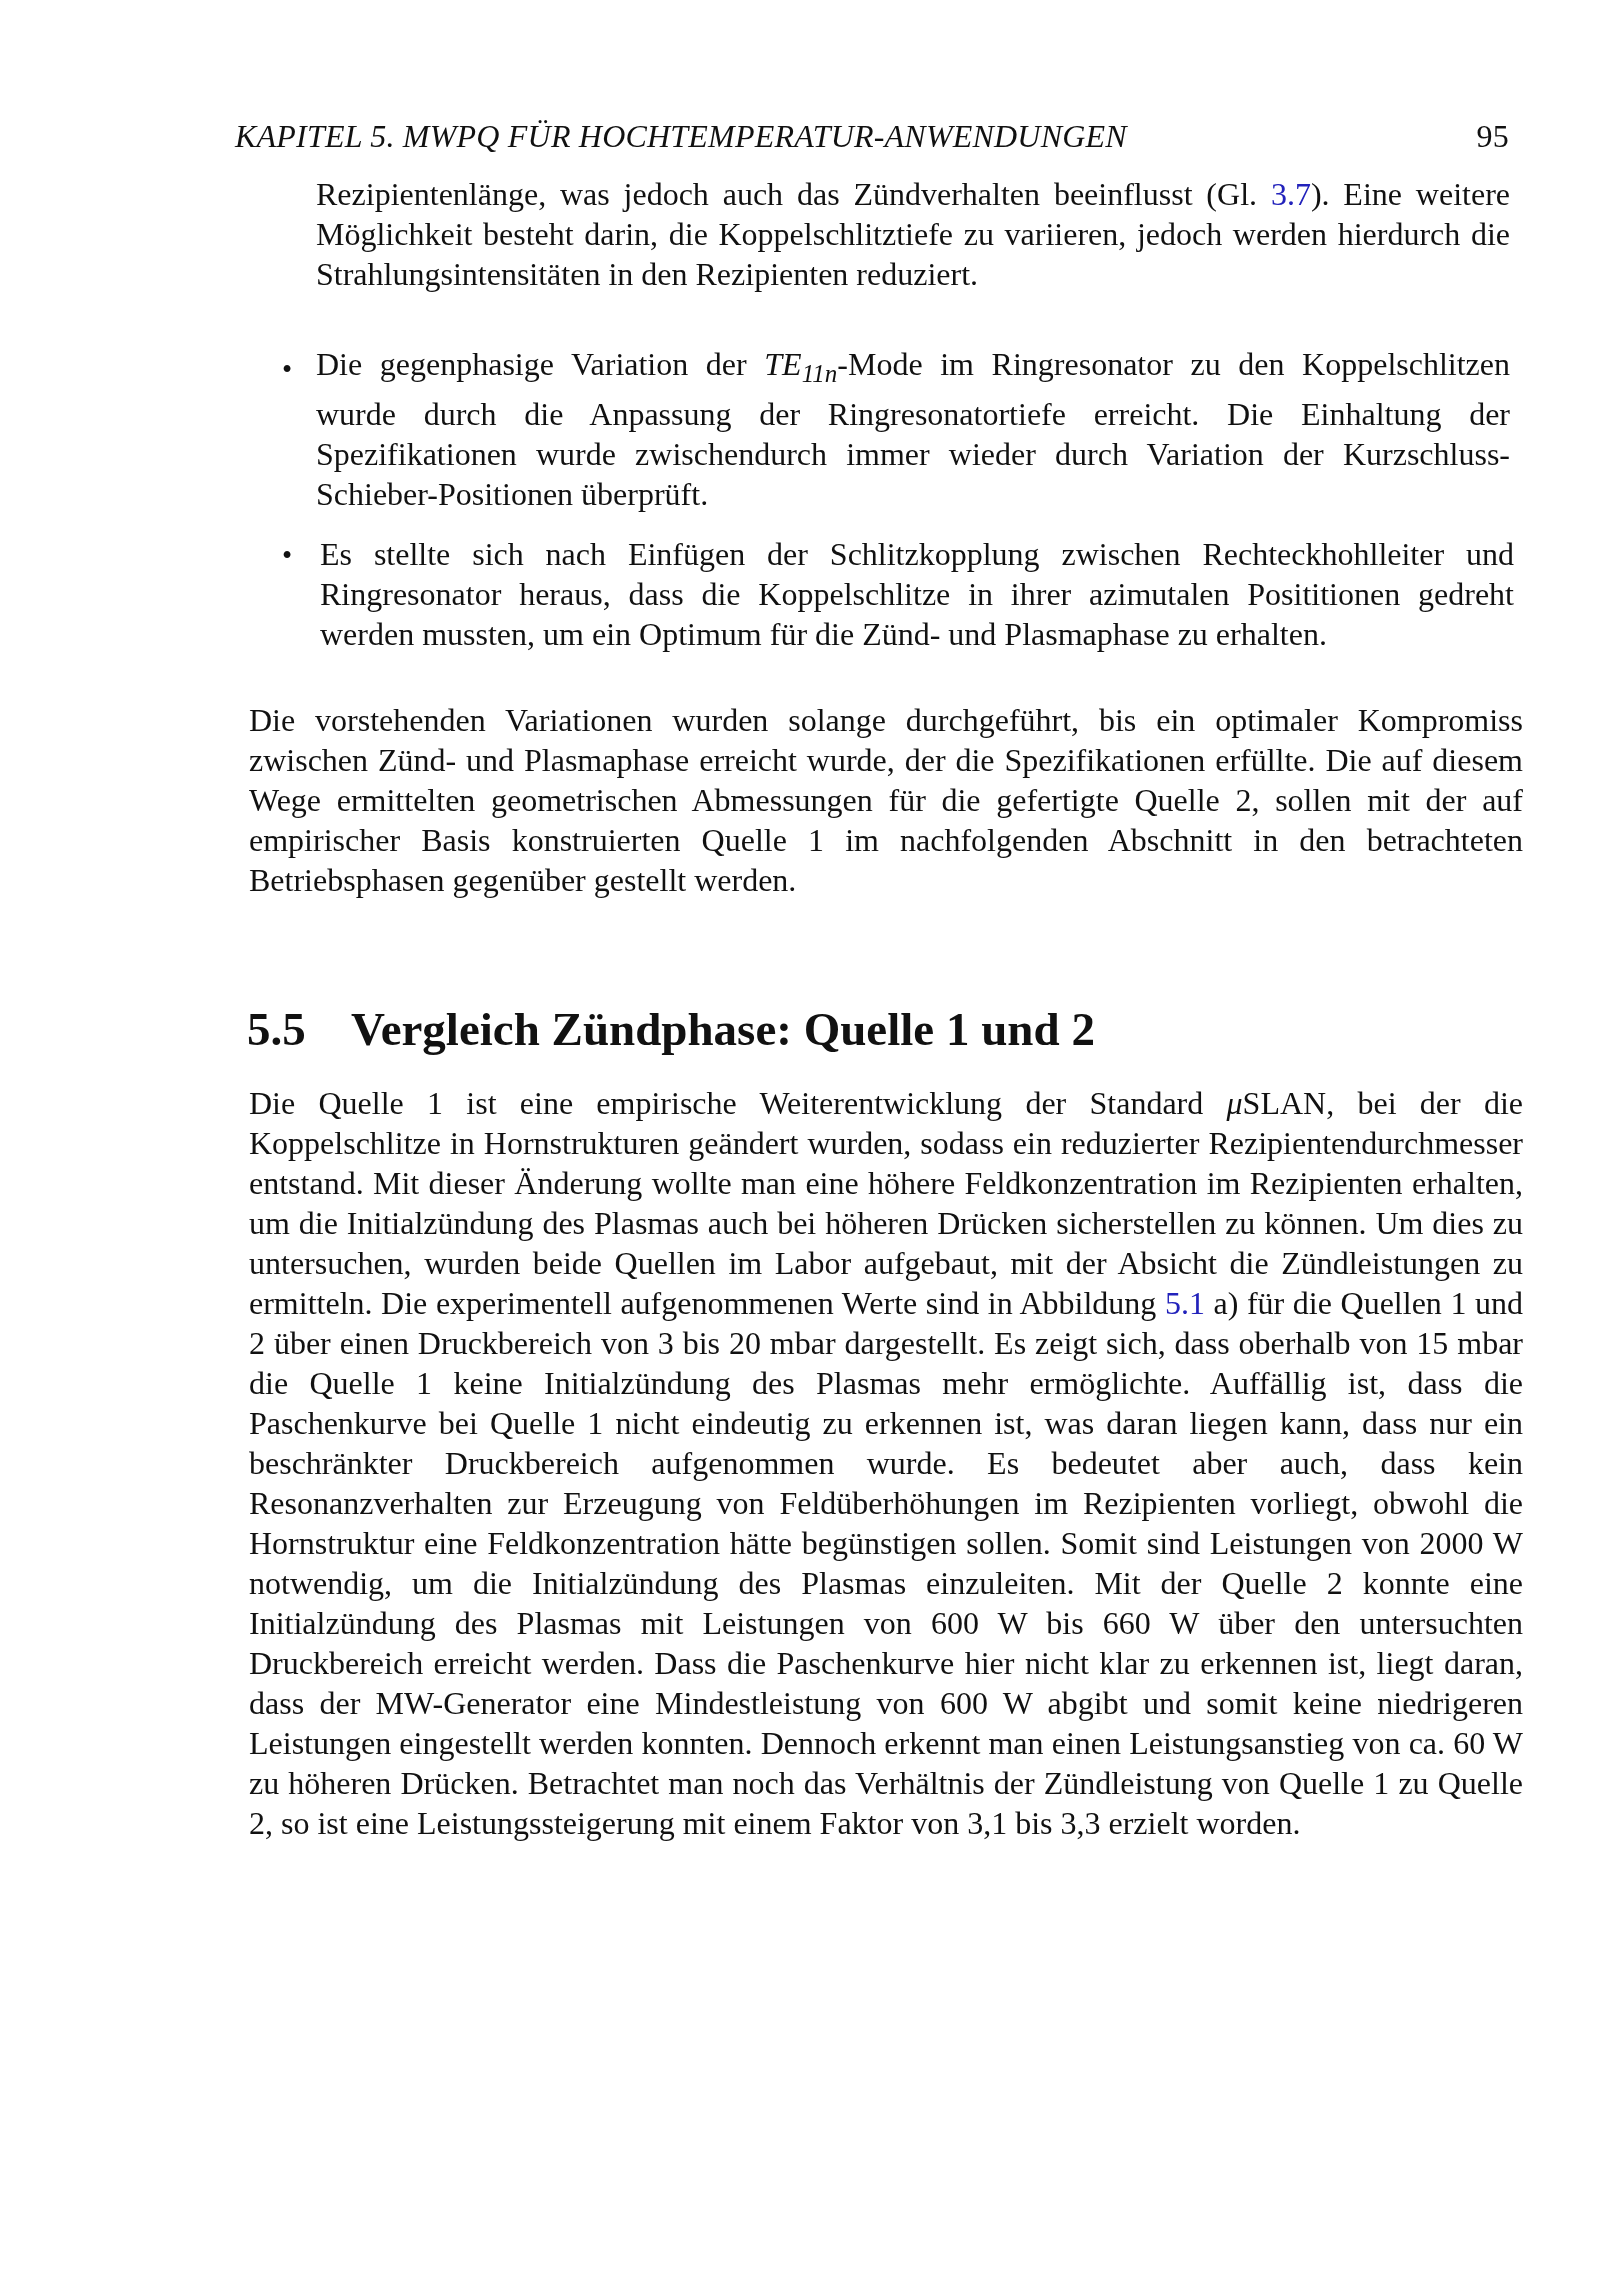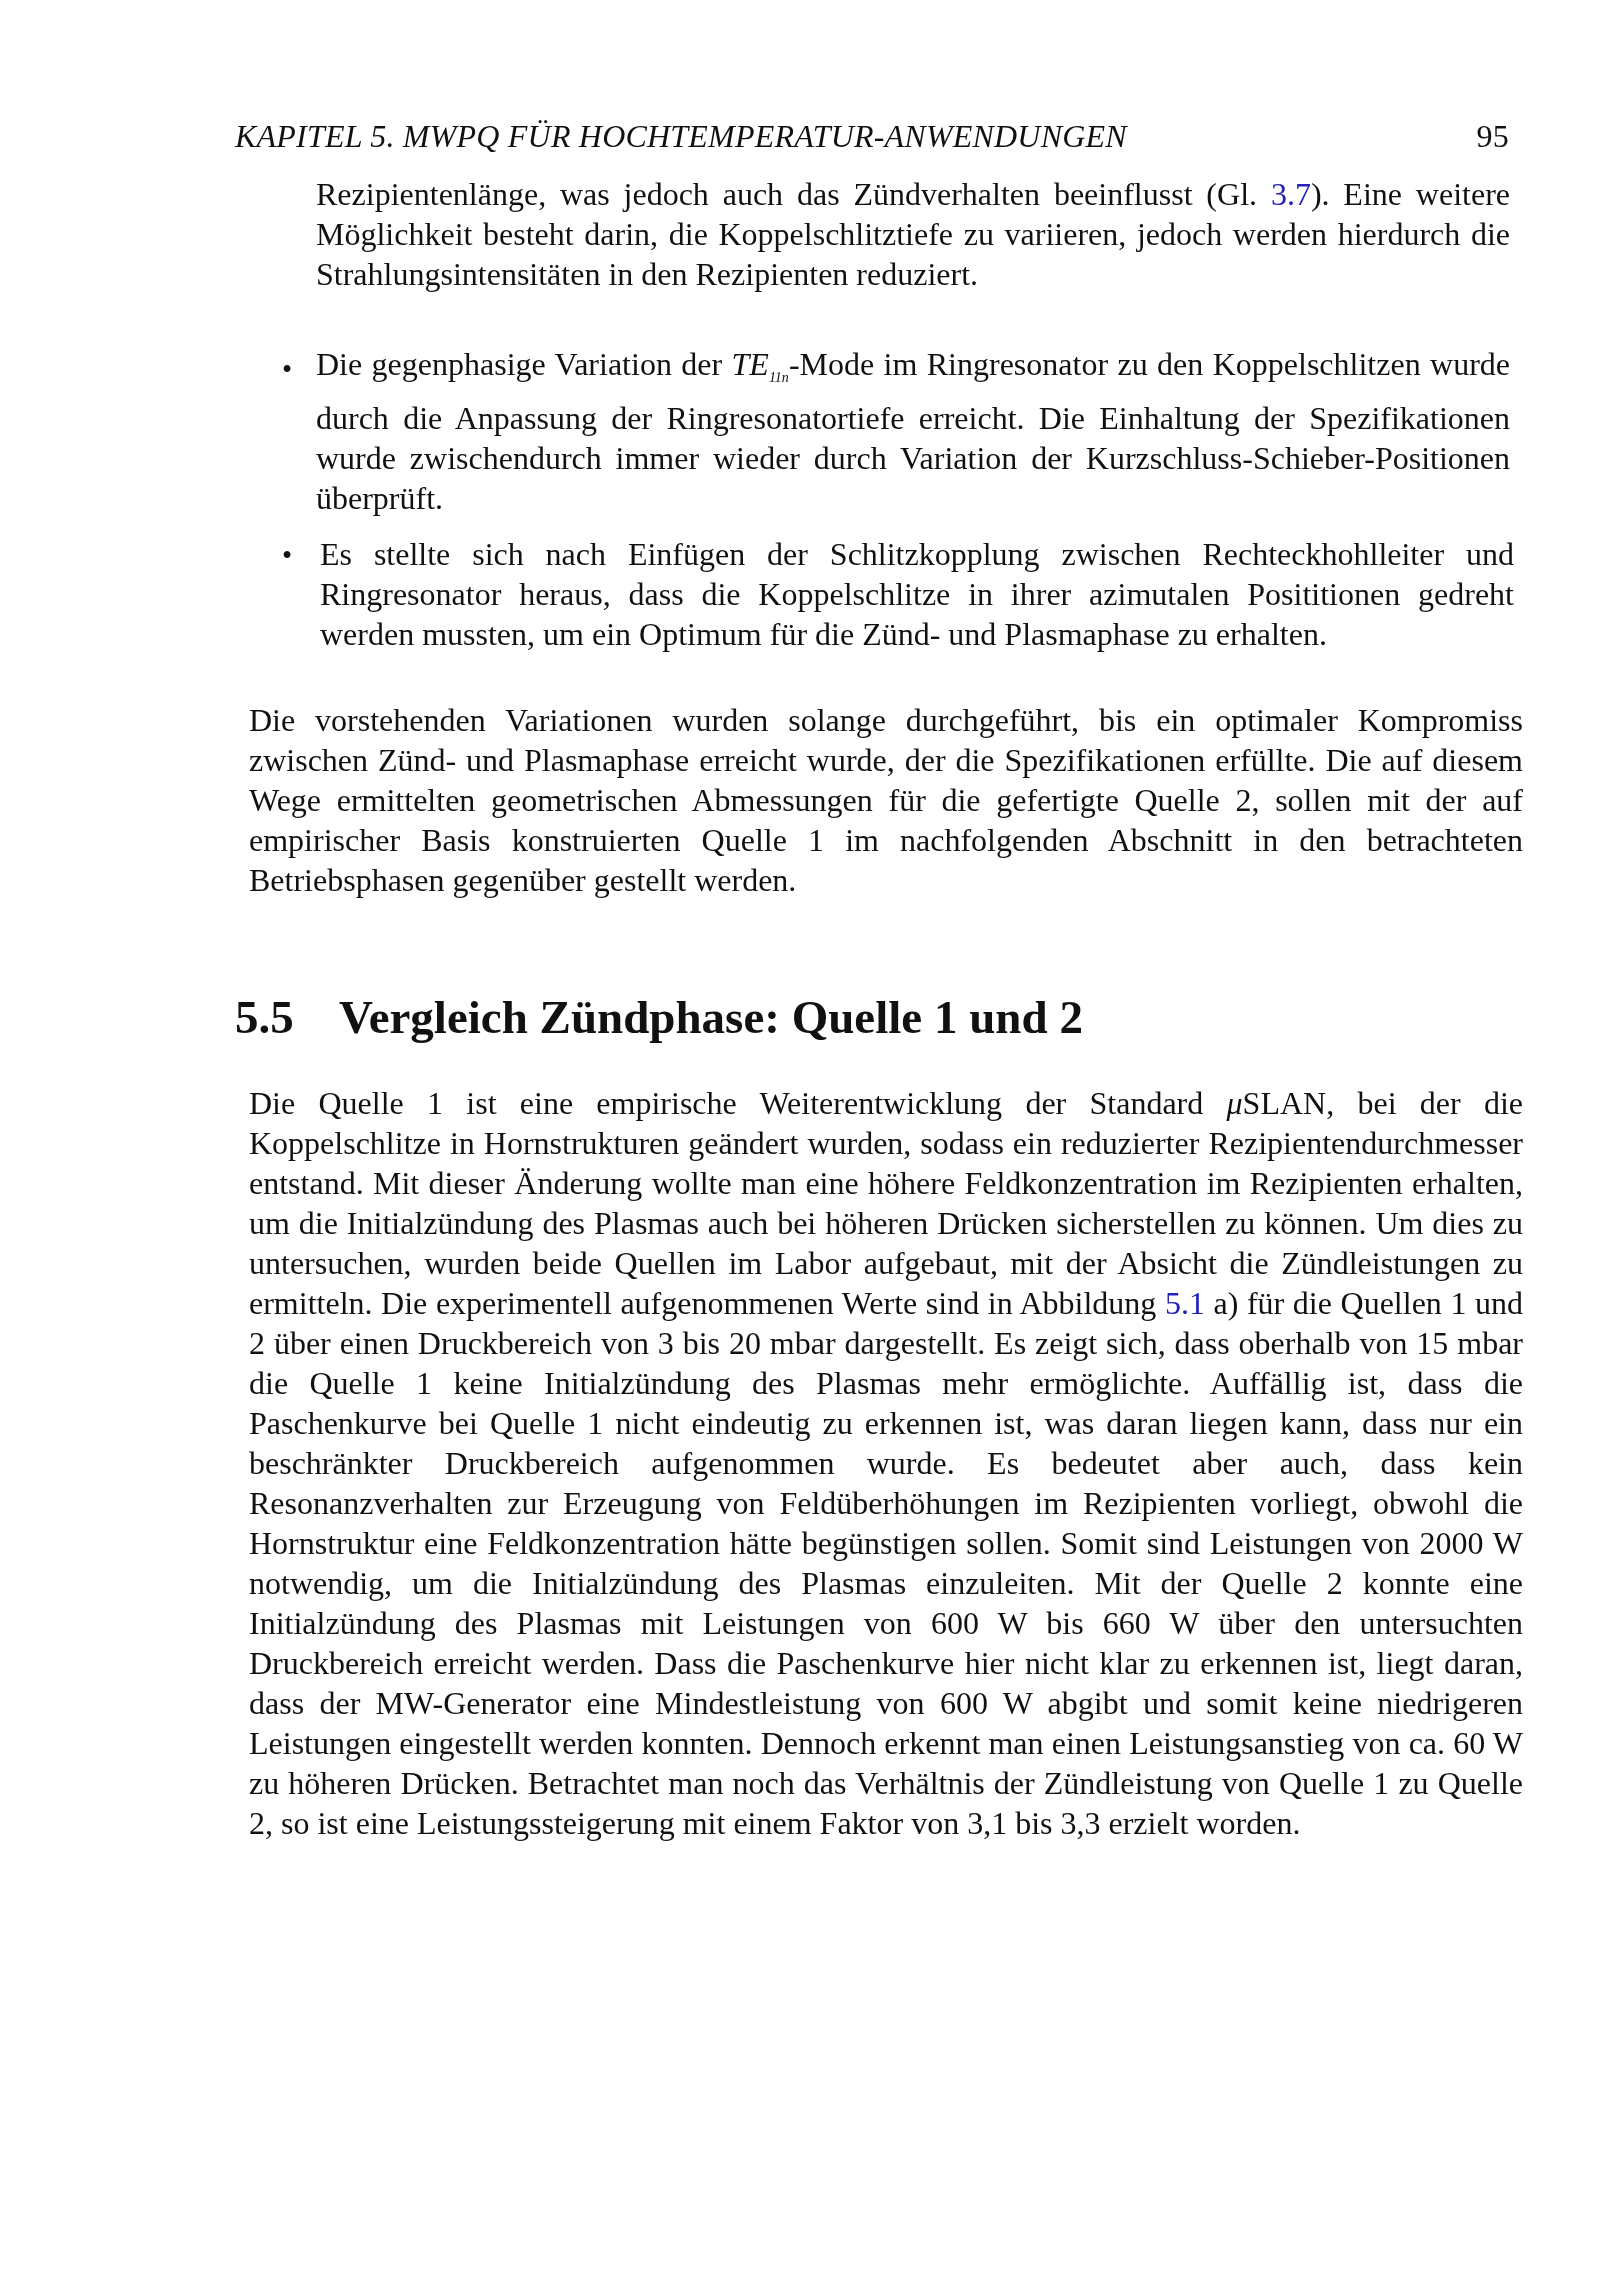--- a/index.html
+++ b/index.html
@@ -11,23 +11,23 @@
       position: absolute; left: 235px; top: 118px; width: 1274px;
       display: flex; justify-content: space-between;
       font-size: 32px; font-style: italic; letter-spacing: 0.2px;
     }
     .header .pg { font-style: normal; }
     .block { position: absolute; font-size: 32px; line-height: 40px; text-align: justify; }
     .indent { left: 316px; width: 1194px; }
     .full { left: 249px; width: 1274px; }
     .bullet { position: absolute; left: 282px; font-size: 29px; }
     .link { color: #2222bb; }
-    sub { font-size: 14px; }
+    sub { font-size: 25px; }
     h2 {
-      position: absolute; left: 235px; top: 990px; margin: 0;
+      position: absolute; left: 235px; top: 990px; margin: 12px;
       font-size: 47px; font-weight: bold;
     }
     h2 .num { display: inline-block; width: 104px; }
   </style>
 </head>
 <body>
 
 <div class="header">
   <span>KAPITEL 5.  MWPQ FÜR HOCHTEMPERATUR-ANWENDUNGEN</span>
   <span class="pg">95</span>

